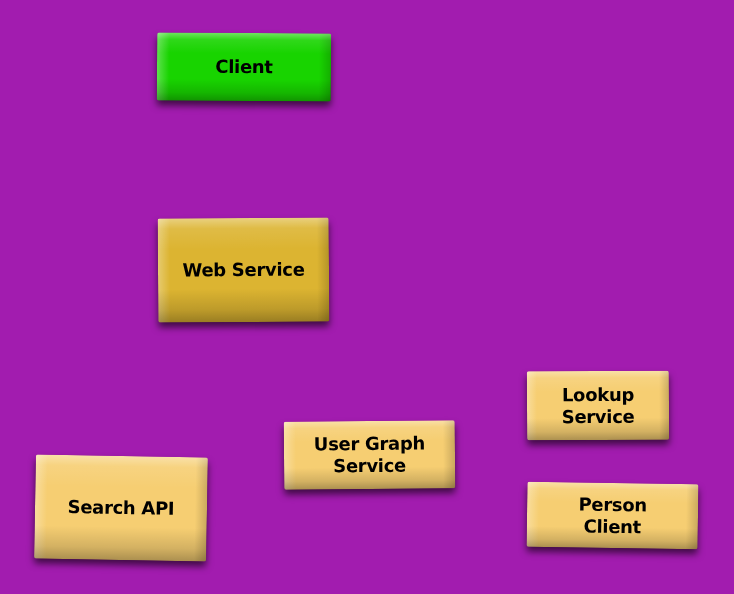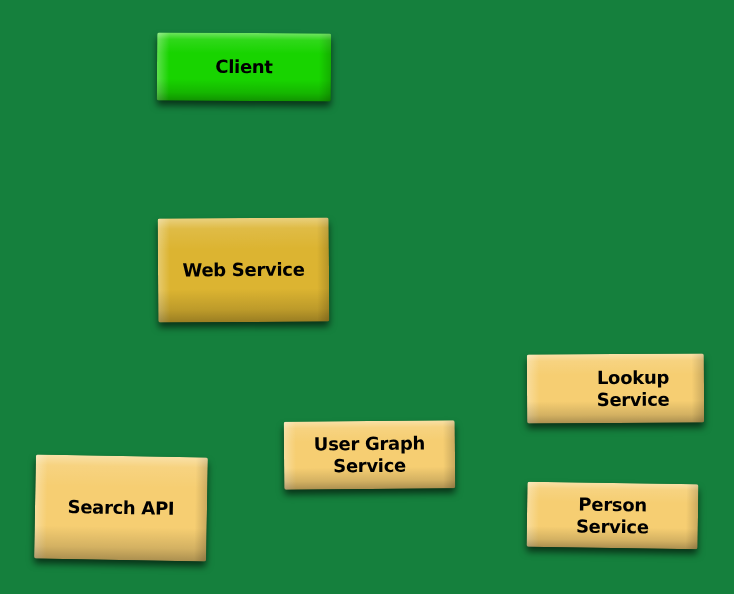--- a/index.html
+++ b/index.html
@@ -44,27 +44,27 @@
     letter-spacing: -0.3px;
     text-align: center;
     white-space: pre-line;
     color: #000;
   }
   
   .node-client          { left: 157px; top: 33px;  width: 174px; height: 68px;  transform: rotate(0.4deg); }
   .node-web-server      { left: 158px; top: 218px; width: 171px; height: 104px; transform: rotate(-0.4deg); }
   .node-search-api      { left: 35px;  top: 456px; width: 172px; height: 104px; transform: rotate(1deg); }
   .node-user-graph      { left: 284px; top: 421px; width: 171px; height: 68px;  transform: rotate(-0.5deg); }
-  .node-lookup-service  { left: 527px; top: 354px; width: 142px; height: 69px;  transform: rotate(-0.3deg); padding-left: 35px; }
+  .node-lookup-service  { left: 527px; top: 371px; width: 142px; height: 69px;  transform: rotate(-0.3deg); }
   .node-person-server   { left: 527px; top: 483px; width: 171px; height: 65px;  transform: rotate(0.8deg); }
 </style>
 </head>
 <body>
 
-<div class="stage" style="background: #15803d;">
+<div class="stage" style="background: #a21caf;">
 
   <div class="node node-client" style="background-color: rgb(24, 212, 0);">
     <span class="label">Client</span>
   </div>
 
   <div class="node node-web-server" style="background-color: rgb(220, 180, 49);">
     <span class="label">Web Service</span>
   </div>
 
   <div class="node node-search-api" style="background-color: rgb(246, 206, 114);">
@@ -76,16 +76,16 @@
 Service</span>
   </div>
 
   <div class="node node-lookup-service" style="background-color: rgb(246, 206, 114);">
     <span class="label">Lookup
 Service</span>
   </div>
 
   <div class="node node-person-server" style="background-color: rgb(246, 206, 114);">
     <span class="label">Person
-Service</span>
+Client</span>
   </div>
 
 </div>
 
 </body></html>

